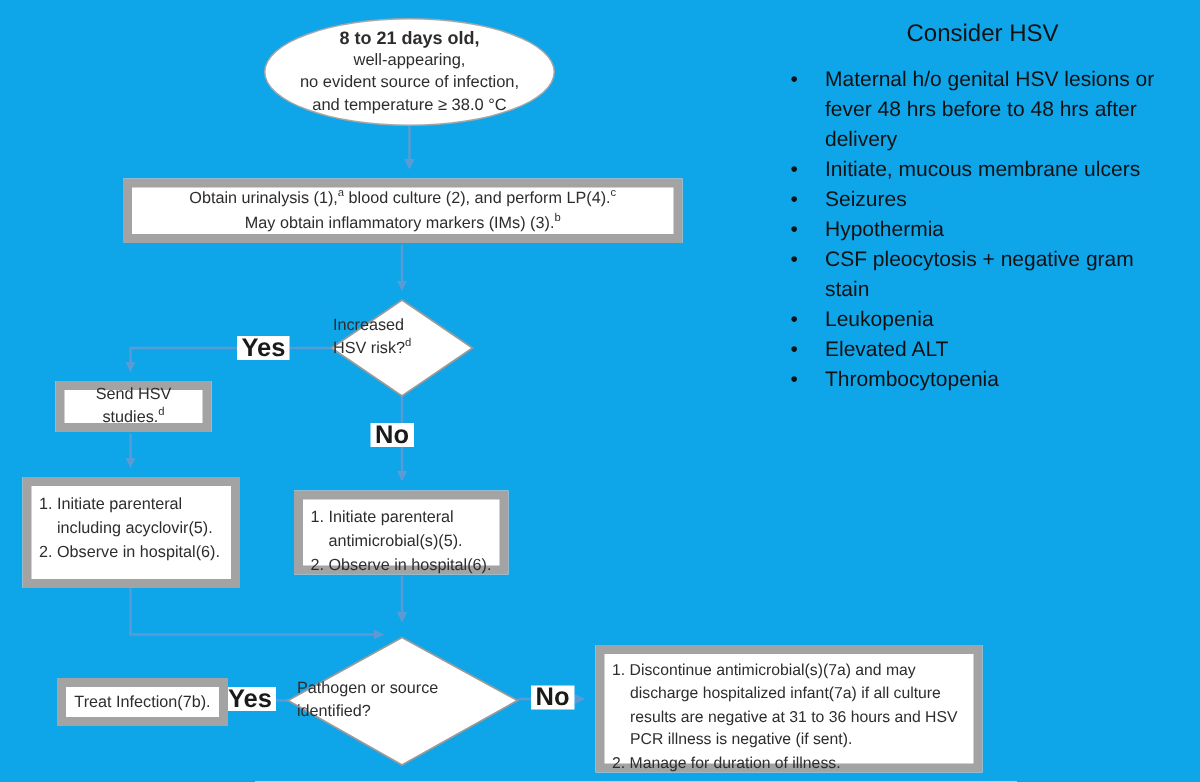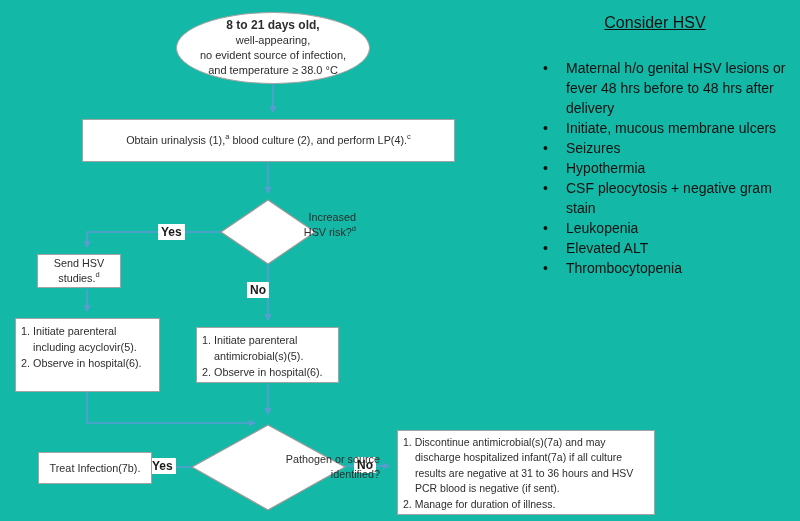--- a/index.html
+++ b/index.html
@@ -1,51 +1,51 @@
 <!DOCTYPE html>
 <html><head>
 <meta charset="utf-8">
 <style>
   html,body { margin:0; padding:0; background:#fff; }
   #canvas {
-    position:relative; width:800px; height:521px; background:#14b8a6;
+    position:relative; width:800px; height:521px; background:#0ea5e9;
     font-family:"Liberation Sans","DejaVu Sans",sans-serif;
     color:#2d2d2d; overflow:hidden;
   }
   #connectors { position:absolute; left:0; top:0; width:800px; height:521px; pointer-events:none; }
 
   .node {
-    position:absolute; background:#fff; border:1px solid #a3a3a3;
+    position:absolute; background:#fff; border:6px solid #a3a3a3;
     font-size:10.8px; line-height:16px; color:#2d2d2d; box-sizing:border-box;
   }
   .center { display:flex; flex-direction:column; align-items:center; justify-content:center; text-align:center; }
   .ellipse {
     border-radius:50%; border:1.5px solid #a6a6a6; line-height:15px; font-size:11px;
   }
   .ellipse .b1 { font-weight:bold; font-size:12px; }
   .listbox { padding:4px 5px; }
   .listbox div { white-space:nowrap; }
   .ind { padding-left:12px; }
   .dtext {
-    position:absolute; text-align:right; font-size:10.8px; line-height:15px;
-    color:#2d2d2d; background:transparent; border:none;margin-left:42px;
+    position:absolute; text-align:left; font-size:10.8px; line-height:15px;
+    color:#2d2d2d; background:transparent; border:none;
   }
   .yn {
-    position:absolute; font-weight:bold; font-size:12px; color:#1a1a1a;
+    position:absolute; font-weight:bold; font-size:17px; color:#1a1a1a;
     background:#fff; padding:0 3px; line-height:16px;
   }
   sup { font-size:7.5px; line-height:0; }
 
   
   .panel-title {
     position:absolute; left:515px; top:14px; width:280px; text-align:center;
-    font-size:16px; text-decoration:underline; color:#111;
+    font-size:16px; color:#111;
   }
   .hsv-list {
-    position:absolute; left:510px; top:42px; width:272px; margin:16px; padding:0;
+    position:absolute; left:510px; top:42px; width:272px; margin:0; padding:0;
     list-style:none; font-size:14px; line-height:20px; color:#111;
   }
   .hsv-list li { position:relative; padding-left:40px; }
   .hsv-list li::before { content:"\2022"; position:absolute; left:17px; }
 </style>
 </head>
 <body>
 
 <div id="canvas">
 
@@ -74,33 +74,36 @@
     <div class="b1">8 to 21 days old,</div>
     <div>well-appearing,</div>
     <div>no evident source of infection,</div>
     <div>and temperature ≥ 38.0 °C</div>
   </div>
 
   <div class="node center" style="left:82px; top:119px; width:373px; height:43px; line-height:17px;">
     <div>
       <span>Obtain urinalysis (1),</span><sup>a</sup><span> blood culture (2), and perform LP(4).</span><sup>c</sup>
     </div>
+    <div>
+      <span>May obtain inflammatory markers (IMs) (3).</span><sup>b</sup>
+    </div>
   </div>
 
   <div class="dtext" style="left:222px; top:210px; width:92px;">
     <div>Increased</div>
     <div><span>HSV risk?</span><sup>d</sup></div>
   </div>
 
   <div class="yn" style="left:158px; top:224px;">Yes</div>
   <div class="yn" style="left:247px; top:282px;">No</div>
   <div class="yn" style="left:149px; top:458px;">Yes</div>
   <div class="yn" style="left:354px; top:457px;">No</div>
 
-  <div class="node center" style="left:37px; top:254px; width:84px; height:34px; line-height:15px;">
+  <div class="node center" style="left:37px; top:254px; width:104px; height:34px; line-height:15px;">
     <div>Send HSV</div>
     <div><span>studies.</span><sup>d</sup></div>
   </div>
 
   <div class="node listbox" style="left:15px; top:318px; width:145px; height:74px;">
     <div>1. Initiate parenteral</div>
     <div class="ind">including acyclovir(5).</div>
     <div>2. Observe in hospital(6).</div>
   </div>
 
@@ -116,21 +119,21 @@
   </div>
 
   <div class="node center" style="left:38px; top:452px; width:114px; height:32px;">
     <div>Treat Infection(7b).</div>
   </div>
 
   <div class="node listbox" style="left:397px; top:430px; width:258px; height:85px; font-size:10.5px; line-height:15.4px;">
     <div>1. Discontinue antimicrobial(s)(7a) and may</div>
     <div class="ind">discharge hospitalized infant(7a) if all culture</div>
     <div class="ind">results are negative at 31 to 36 hours and HSV</div>
-    <div class="ind">PCR blood is negative (if sent).</div>
+    <div class="ind">PCR illness is negative (if sent).</div>
     <div>2. Manage for duration of illness.</div>
   </div>
 
   <div class="panel-title">Consider HSV</div>
   <ul class="hsv-list">
     <li>Maternal h/o genital HSV lesions or fever 48 hrs before to 48 hrs after delivery</li>
     <li>Initiate, mucous membrane ulcers</li>
     <li>Seizures</li>
     <li>Hypothermia</li>
     <li>CSF pleocytosis + negative gram stain</li>

